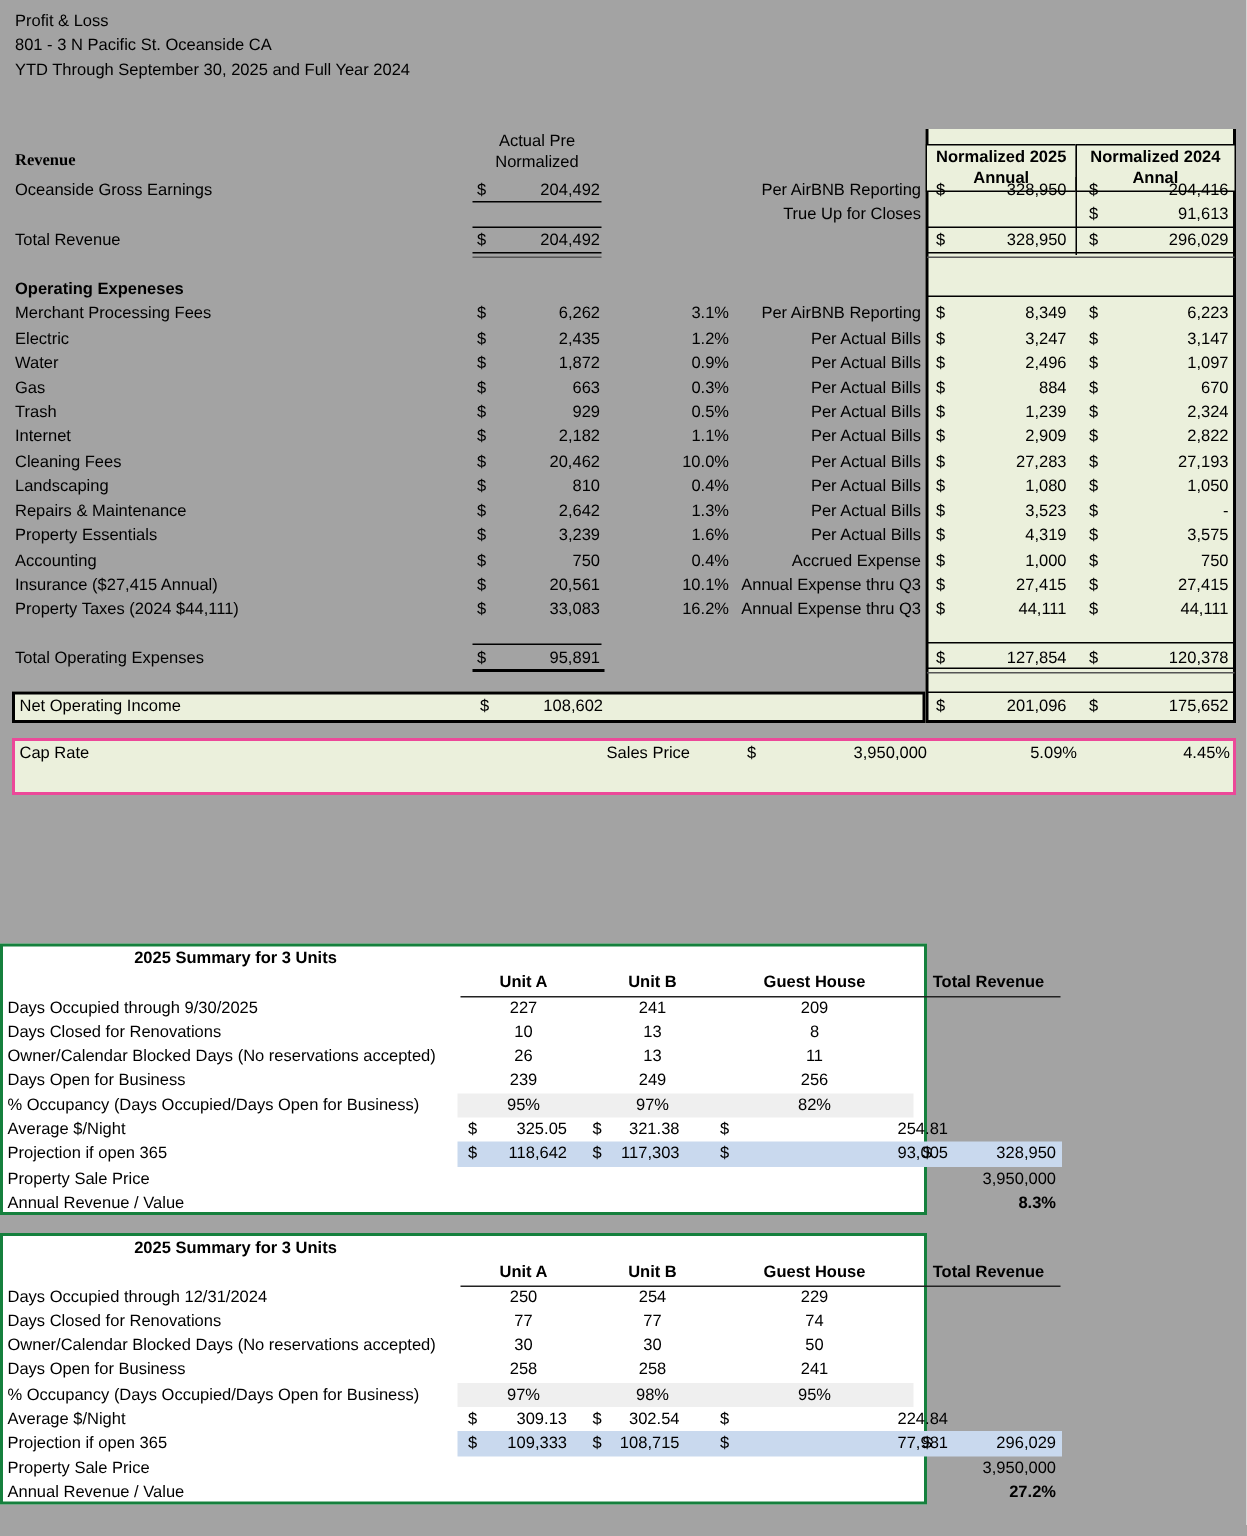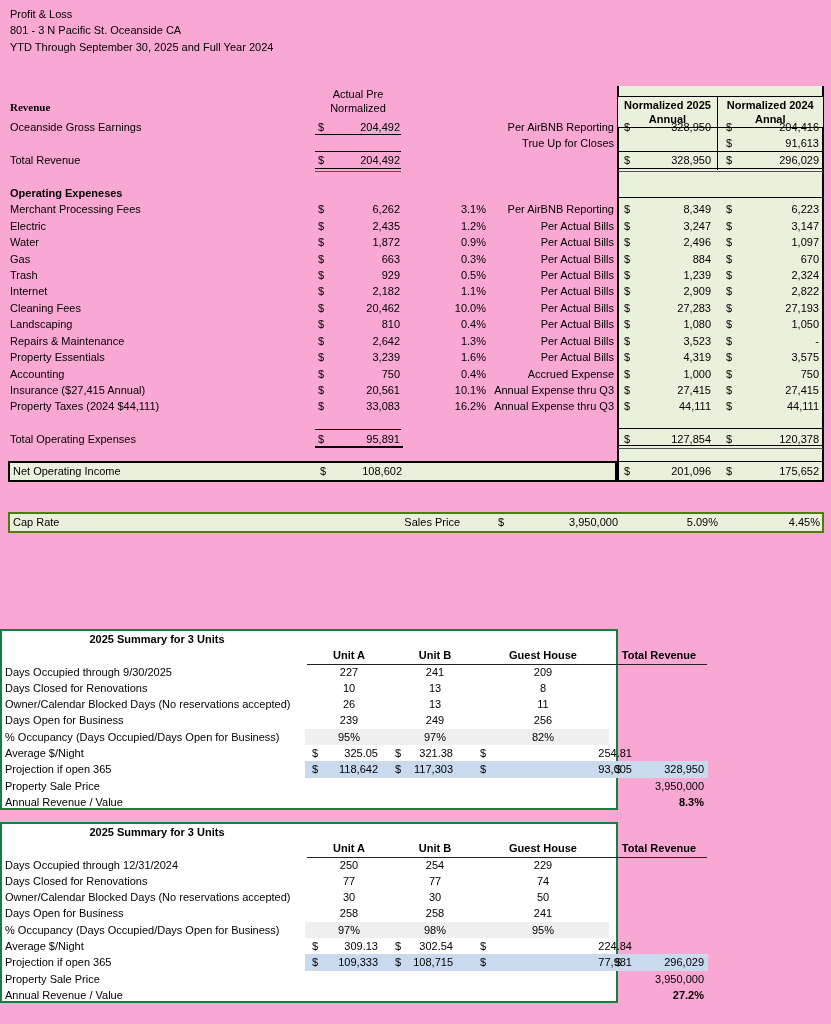--- a/index.html
+++ b/index.html
@@ -1,18 +1,18 @@
 <!DOCTYPE html>
 <html style="--band-green: #ebf0dc; --band-blue: #c9d9ee; --band-gray: #efefef;"><head>
 <meta charset="utf-8">
 <style>
   * { box-sizing: border-box; margin: 0; padding: 0; }
   html,body { background:#fff; }
   body { font-family:"Liberation Sans", sans-serif; font-size:11px; color:#000; }
-  .page { position:relative; width:831px; height:1024px; background:#f9a8d4; overflow:hidden; }
+  .page { position:relative; width:831px; height:1024px; background:#a3a3a3; overflow:hidden; }
   .hl  { position:absolute; height:0; border-top:1px solid #000; }
   .hl15{ border-top-width:2px; }
   .hlg { border-top-color:#555; }
   .vl  { position:absolute; width:0; border-left:1px solid #000; }
 
   
   .doc-header { position:absolute; top:6px; left:10px; line-height:16.3px; white-space:nowrap; }
 
   
   .pnl { position:absolute; top:0; left:0; width:831px; height:560px; }
@@ -43,22 +43,22 @@
   
   .noi-box { position:absolute; left:8px; top:461px; width:609px; height:21px;
              border:2px solid #000; background:var(--band-green); line-height:17px; }
   .noi-box span { position:absolute; }
   .noi-box .n-label { left:3px; }
   .noi-box .n-d { left:310px; }
   .noi-box .n-v { left:320px; width:72px; text-align:right; }
   .noi-green { position:absolute; left:0; top:462px; width:831px; height:19px; line-height:19px; }
   .noi-green span { position:absolute; }
 
-  .cap-box { position:absolute; left:8px; top:512px; width:816px; height:21px;
-             border:2px solid #4d7c0f; background:var(--band-green); line-height:17px; white-space:nowrap; }
+  .cap-box { position:absolute; left:8px; top:492px; width:816px; height:38px;
+             border:2px solid #ec4899; background:var(--band-green); line-height:17px; white-space:nowrap; }
   .cap-box span { position:absolute; }
   .cr-label { left:3px; }
   .cr-sp    { left:380px; width:70px; text-align:right; }
   .cr-d     { left:488px; }
   .cr-v     { left:518px; width:90px; text-align:right; }
   .cr-25    { left:636px; width:72px; text-align:right; }
   .cr-24    { left:738px; width:72px; text-align:right; }
 
   
   .sum-table { position:absolute; left:0; width:618px; height:181px; border:2px solid #15803d; background:#fff; }

